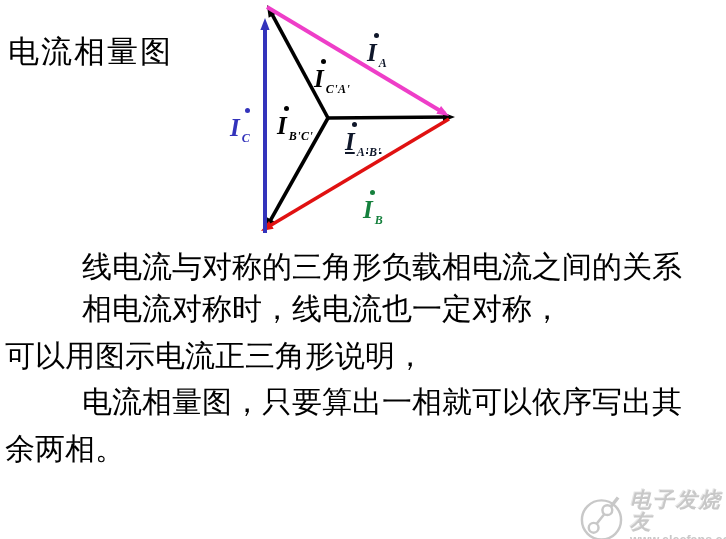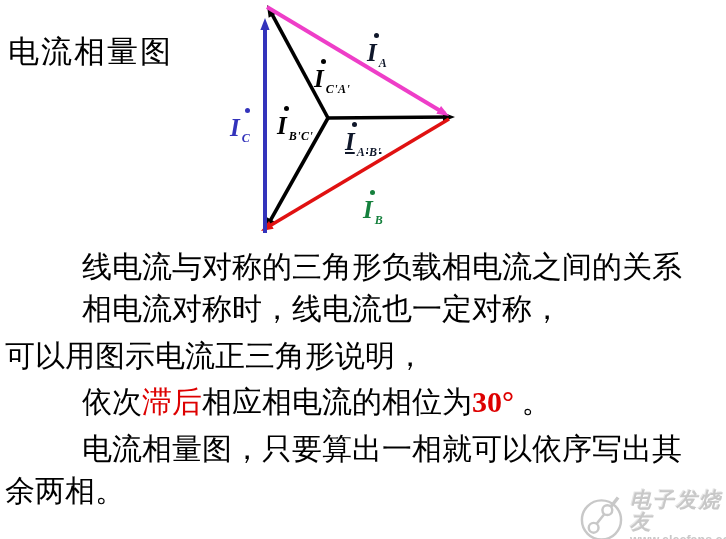--- a/index.html
+++ b/index.html
@@ -82,21 +82,20 @@
           <span class="pdot"></span>
           <span class="psym"><i>I</i><sub>C</sub></span>
         </div>
       </div>
   </div>
 
   <div class="text-block" id="text-block">
       <div class="text-line indent"><span class="seg">线电流与对称的三角形负载相电流之间的关系</span></div>
       <div class="text-line indent"><span class="seg">相电流对称时，线电流也一定对称，</span></div>
       <div class="text-line"><span class="seg">可以用图示电流正三角形说明，</span></div>
-      <div class="text-line indent"><span class="seg">依次</span><span class="seg seg-red">滞后</span><span class="seg">相应相电流的相位为</span><span class="seg seg-red-bold">30°</span><span class="seg"> 。</span></div>
       <div class="text-line indent"><span class="seg">电流相量图，只要算出一相就可以依序写出其</span></div>
       <div class="text-line"><span class="seg">余两相。</span></div>
     </div>
 
   <div class="watermark">
     <svg width="48" height="50" viewBox="0 0 48 50">
       <circle cx="24" cy="27" r="20" fill="#ffffff" stroke="#c8c8c8" stroke-width="2.5"></circle>
       <circle cx="30" cy="17" r="5" fill="#ffffff" stroke="#c8c8c8" stroke-width="2.5"></circle>
       <circle cx="16" cy="35" r="5" fill="#ffffff" stroke="#c8c8c8" stroke-width="2.5"></circle>
       <line x1="27" y1="21" x2="19" y2="31" stroke="#c8c8c8" stroke-width="2.5"></line>

